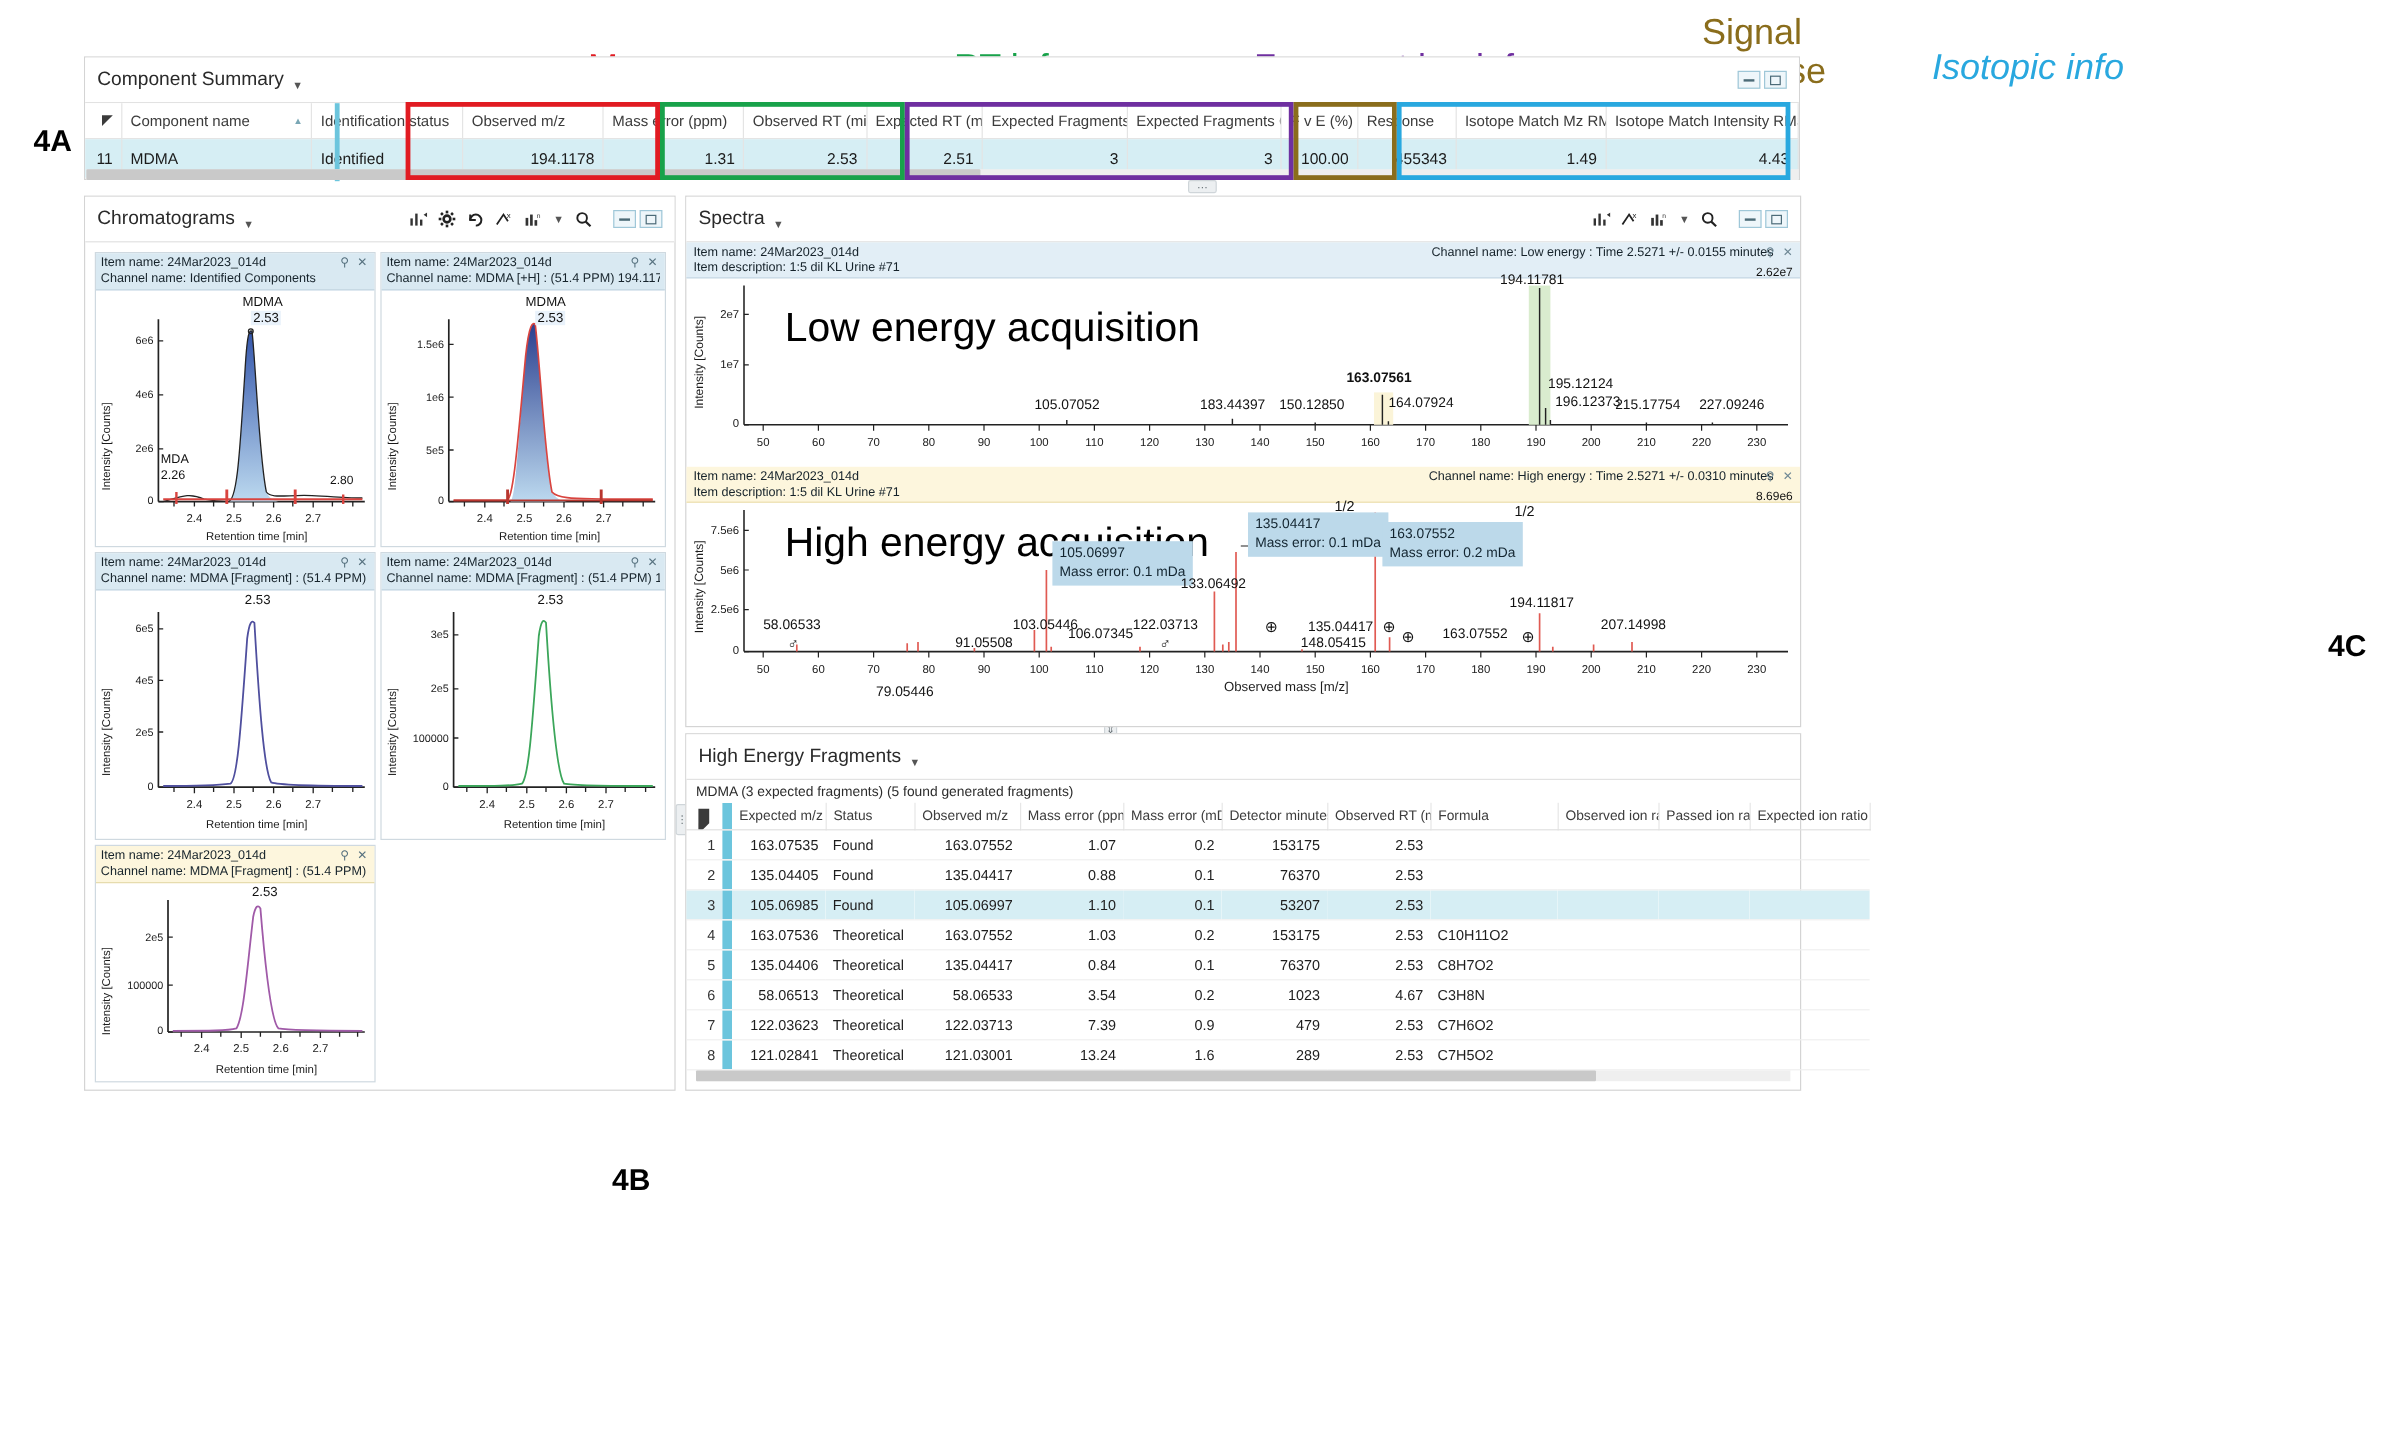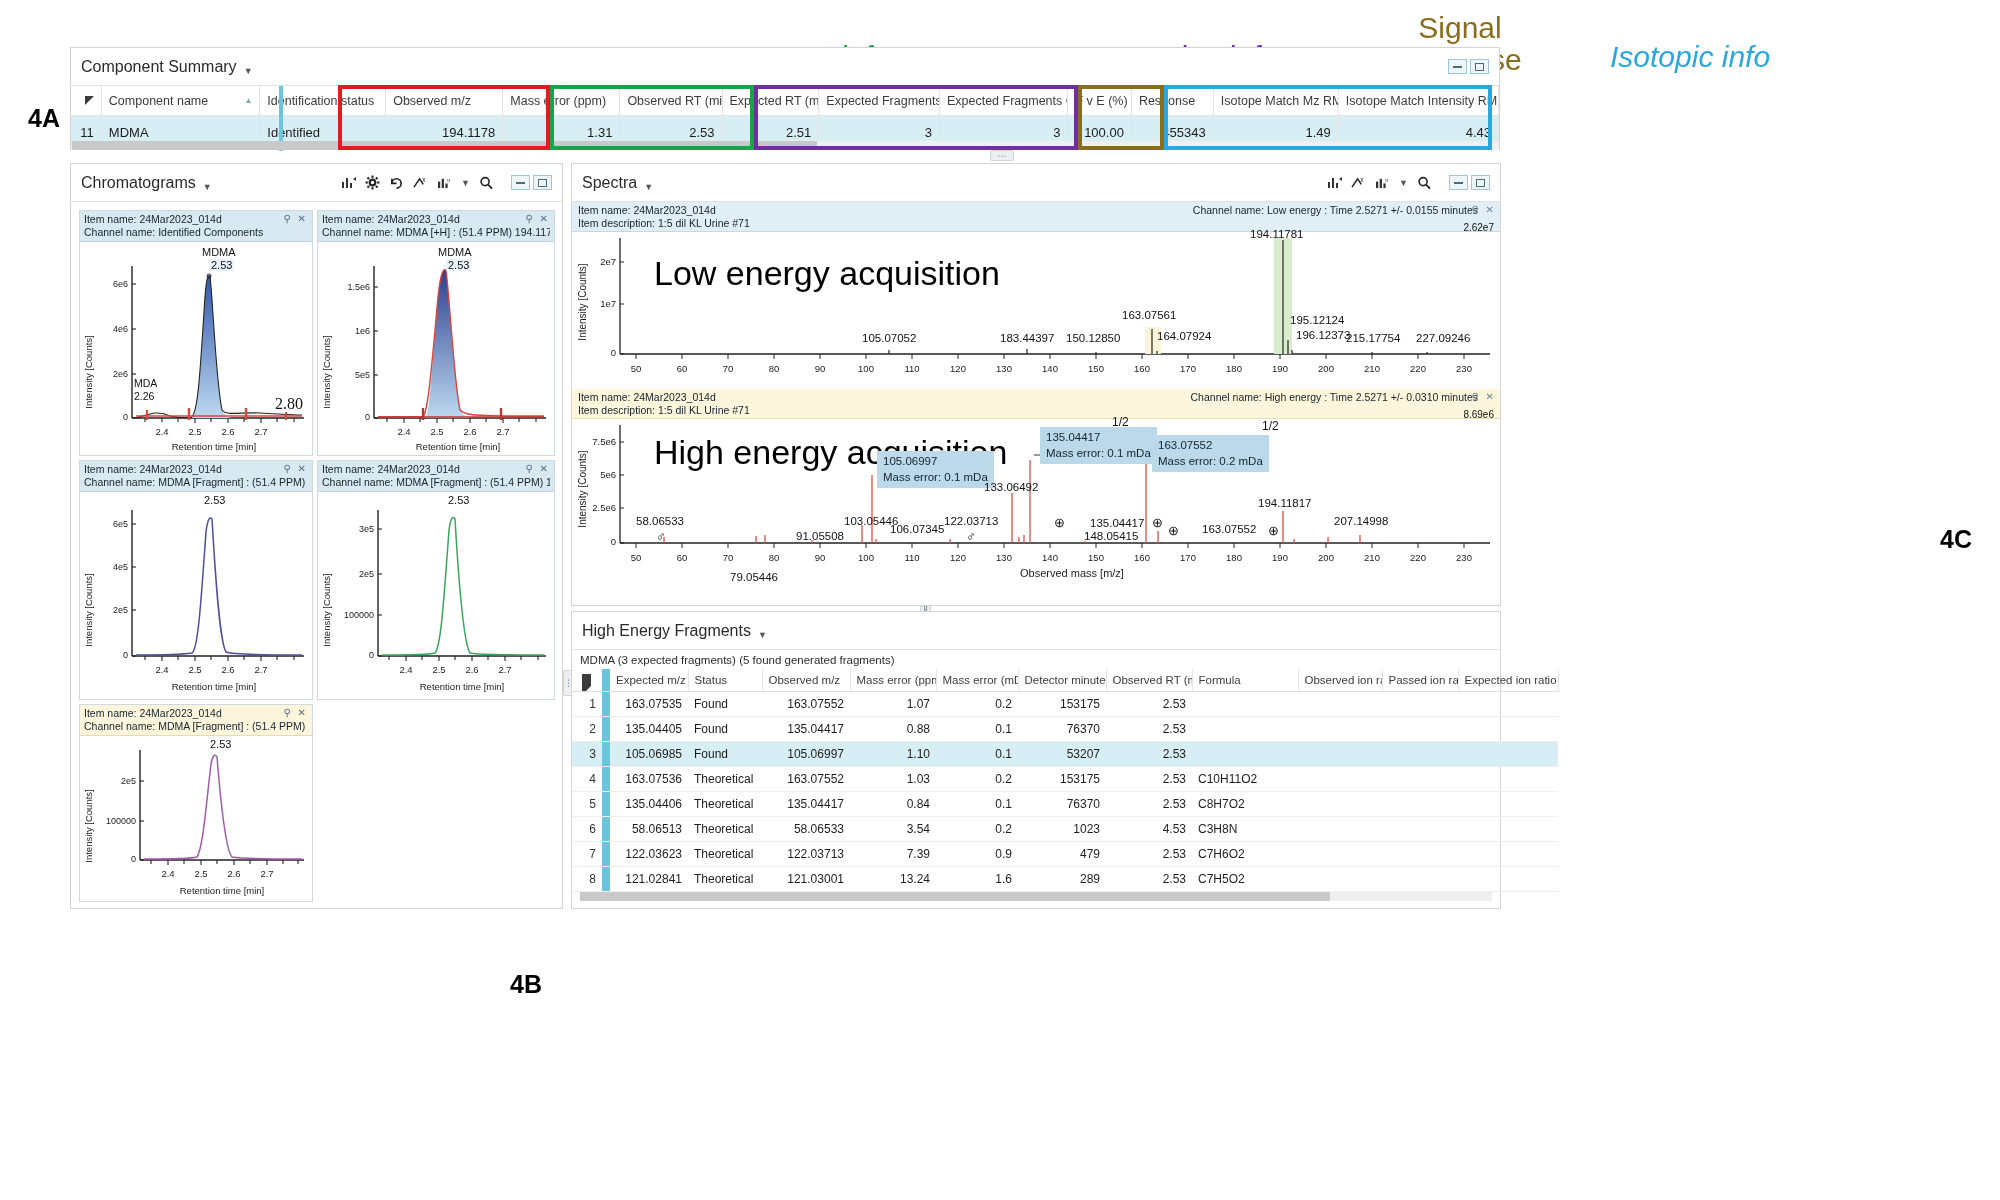--- a/index.html
+++ b/index.html
@@ -304,21 +304,21 @@
         <line x1="67" y1="168" x2="67" y2="178" stroke="#d9443f" stroke-width="2"></line>
         <line x1="109" y1="166" x2="109" y2="178" stroke="#d9443f" stroke-width="2.4"></line>
         <line x1="166" y1="166" x2="166" y2="178" stroke="#d9443f" stroke-width="2.4"></line>
         <line x1="206" y1="170" x2="206" y2="178" stroke="#d9443f" stroke-width="2"></line>
         <circle cx="129" cy="34" r="2" fill="none" stroke="#222" stroke-width="1"></circle>
       </svg>
       <div class="peaklbl" style="left:122px;top:4px;font-size:11px;">MDMA</div>
       <div class="peaklbl" style="left:129px;top:17px;font-size:11px;background:#e9f2fb;padding:0 2px;">2.53</div>
       <div class="peaklbl" style="left:54px;top:135px;font-size:10.5px;">MDA</div>
       <div class="peaklbl" style="left:54px;top:148px;font-size:10.5px;">2.26</div>
-      <div class="peaklbl" style="left:195px;top:153px;font-size:16px;font-family:Liberation Serif, serif;">2.80</div>
+      <div class="peaklbl" style="left:195px;top:153px;font-size:10px;">2.80</div>
     </div>
   </div>
 
   <div class="chart-card" style="left:246px;top:46px;width:238px;height:246px;">
     <div class="chart-hdr">
       <div>Item name: 24Mar2023_014d</div>
       <div>Channel name: MDMA [+H] : (51.4 PPM) 194.1178</div>
       <span class="hdr-btns">⚲ ✕</span>
     </div>
     <div class="chart-body">
@@ -618,21 +618,21 @@
         <line x1="720" y1="118" x2="720" y2="122"></line>
         <line x1="800" y1="120" x2="800" y2="122"></line>
         <line x1="855" y1="120" x2="855" y2="122"></line>
       </g>
     </svg>
     <div class="bigtxt" style="left:82px;top:22px;">Low energy acquisition</div>
     <div class="peaklbl" style="right:6px;top:-10px;font-size:10px;">2.62e7</div>
     <div class="peaklbl" style="left:290px;top:100px;">105.07052</div>
     <div class="peaklbl" style="left:428px;top:100px;">183.44397</div>
     <div class="peaklbl" style="left:494px;top:100px;">150.12850</div>
-    <div class="peaklbl" style="left:550px;top:77px;">163.07561</div>
+    <div class="peaklbl" style="left:550px;top:77px;font-weight:bold;">163.07561</div>
     <div class="peaklbl" style="left:585px;top:98px;">164.07924</div>
     <div class="peaklbl" style="left:678px;top:-4px;">194.11781</div>
     <div class="peaklbl" style="left:718px;top:82px;">195.12124</div>
     <div class="peaklbl" style="left:724px;top:97px;">196.12373</div>
     <div class="peaklbl" style="left:774px;top:100px;">215.17754</div>
     <div class="peaklbl" style="left:844px;top:100px;">227.09246</div>
   </div>
 
   <div class="spec-hdr cream" style="margin-top:2px;">
     <div class="l1">Item name: 24Mar2023_014d</div>
@@ -882,21 +882,21 @@
           </tr>
           <tr>
             <td class="idx">6</td>
             <td style="background: rgb(108, 197, 221); padding: 0px;"></td>
             <td class="n">58.06513</td>
             <td>Theoretical</td>
             <td class="n">58.06533</td>
             <td class="n">3.54</td>
             <td class="n">0.2</td>
             <td class="n">1023</td>
-            <td class="n">4.53</td>
+            <td class="n">4.67</td>
             <td>C3H8N</td>
             <td></td>
             <td></td>
             <td></td>
           </tr>
           <tr>
             <td class="idx">7</td>
             <td style="background: rgb(108, 197, 221); padding: 0px;"></td>
             <td class="n">122.03623</td>
             <td>Theoretical</td>

